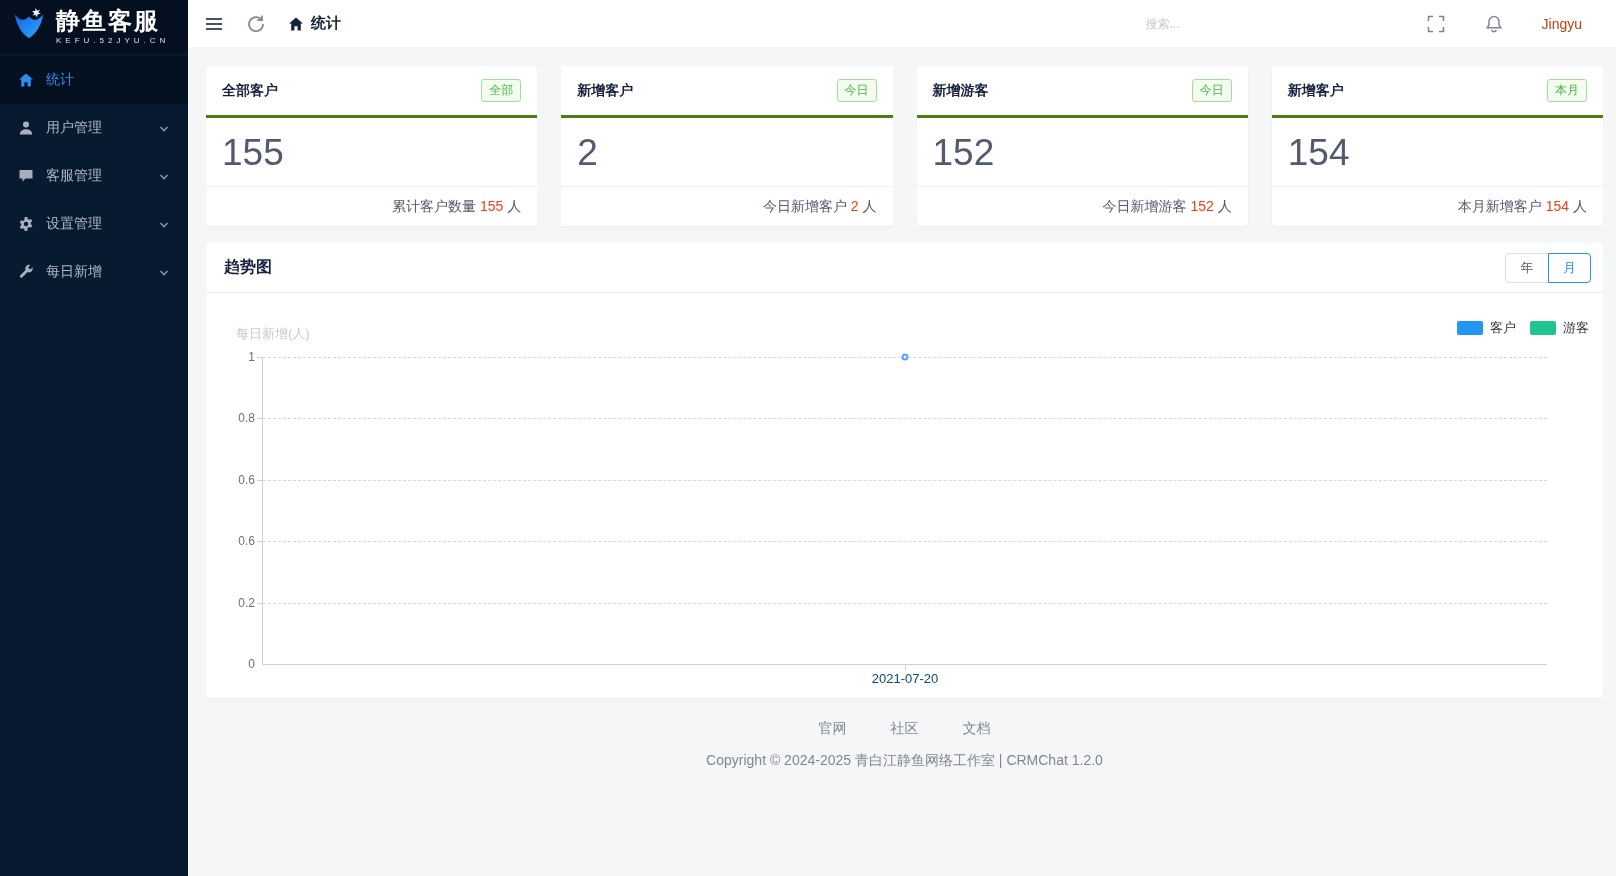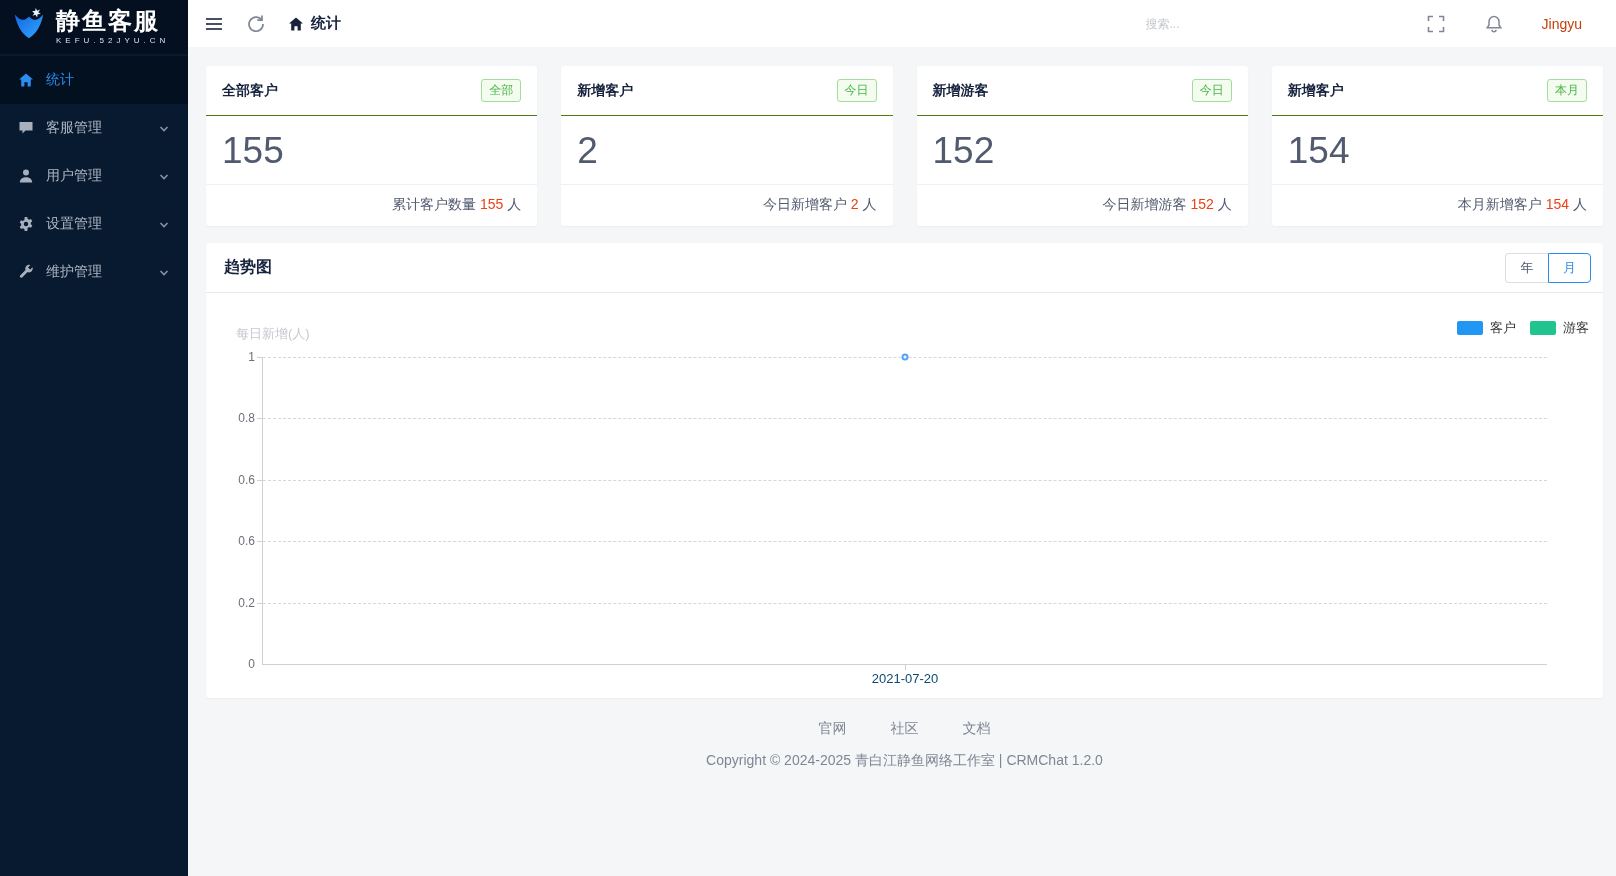--- a/index.html
+++ b/index.html
@@ -39,21 +39,21 @@
   .tab-area { flex:1; display:flex; align-items:center; padding-left:16px; }
   .tab { background:#ffffff; border-radius:3px; height:32px; display:flex; align-items:center; padding:0 16px; gap:9px; font-size:13px; color:#515a6e; cursor:pointer; box-shadow:0 0 0 1px #f0f1f3; }
   .tab-dot { width:12px; height:12px; border-radius:50%; background:#2d8cf0; }
   .tab-gear { width:30px; display:flex; align-items:center; color:#9aa1ac; cursor:pointer; overflow:hidden; }
   .tab-gear svg { width:20px; height:20px; margin-left:6px; }
 
   
   .content { padding:19px 13px 0 18px; }
   .cards { display:grid; grid-template-columns:repeat(4,1fr); gap:24px; }
   .card { background:#ffffff; border-radius:3px; height:160px; box-shadow:0 1px 2px rgba(0,0,0,.04); }
-  .card-head { display:flex; align-items:center; justify-content:space-between; padding:13px 16px; border-bottom:1px solid #4d7c0f; }
+  .card-head { display:flex; align-items:center; justify-content:space-between; padding:13px 16px; border-bottom:3px solid #4d7c0f; }
   .card-title { font-size:14px; font-weight:bold; color:#17233d; }
   .badge { font-size:12px; color:#49b649; background:#f3fcef; border:1px solid #a3dd9e; border-radius:3px; padding:2px 7px; }
   .card-value { font-size:37px; color:#515a6e; padding:14px 16px 12px; border-bottom:1px solid #eef0f3; margin:0 0px; }
   .card-desc { font-size:14px; color:#515a6e; padding:11px 16px;text-align:right; }
   .card-desc .num { color:#ed4014; }
 
   
   .panel { background:#ffffff; border-radius:3px; margin-top:17px; height:455px; box-shadow:0 1px 2px rgba(0,0,0,.04); }
   .panel-head { height:50px; display:flex; align-items:center; justify-content:space-between; padding:0 12px 0 18px; border-bottom:1px solid #e8eaec; }
   .panel-title { font-size:16px; font-weight:bold; color:#17233d; }
@@ -108,67 +108,67 @@
         <svg viewBox="0 0 16 16">
             <path d="M8 1.5 L15 7.5 H12.8 V14.5 H9.6 V10.2 H6.4 V14.5 H3.2 V7.5 H1 Z" fill="#2d8cf0"></path>
           </svg>
       </span>
       <span class="mi-label">统计</span>
     </div>
 
     <div class="menu-item">
       <span class="mi-icon">
         <svg viewBox="0 0 16 16">
+            <circle cx="8" cy="4.6" r="3" fill="#a7b0bc"></circle>
+            <path d="M1.8 14.5 C1.8 10.8 4.8 9.2 8 9.2 C11.2 9.2 14.2 10.8 14.2 14.5 Z" fill="#a7b0bc"></path>
+          </svg>
+      </span>
+      <span class="mi-label">用户管理</span>
+      <span class="chev">
+        <svg viewBox="0 0 12 12">
+            <path d="M2.5 4 L6 7.5 L9.5 4" fill="none" stroke="#a7b0bc" stroke-width="1.6"></path>
+          </svg>
+      </span>
+    </div>
+
+    <div class="menu-item">
+      <span class="mi-icon">
+        <svg viewBox="0 0 16 16">
             <path d="M1.5 2 H14.5 V10.5 H7.5 L4.5 13.5 V10.5 H1.5 Z" fill="#a7b0bc"></path>
           </svg>
       </span>
       <span class="mi-label">客服管理</span>
       <span class="chev">
         <svg viewBox="0 0 12 12">
             <path d="M2.5 4 L6 7.5 L9.5 4" fill="none" stroke="#a7b0bc" stroke-width="1.6"></path>
           </svg>
       </span>
     </div>
 
     <div class="menu-item">
       <span class="mi-icon">
         <svg viewBox="0 0 16 16">
-            <circle cx="8" cy="4.6" r="3" fill="#a7b0bc"></circle>
-            <path d="M1.8 14.5 C1.8 10.8 4.8 9.2 8 9.2 C11.2 9.2 14.2 10.8 14.2 14.5 Z" fill="#a7b0bc"></path>
-          </svg>
-      </span>
-      <span class="mi-label">用户管理</span>
-      <span class="chev">
-        <svg viewBox="0 0 12 12">
-            <path d="M2.5 4 L6 7.5 L9.5 4" fill="none" stroke="#a7b0bc" stroke-width="1.6"></path>
-          </svg>
-      </span>
-    </div>
-
-    <div class="menu-item">
-      <span class="mi-icon">
-        <svg viewBox="0 0 16 16">
             <path fill-rule="evenodd" fill="#a7b0bc" d="M6.7 1 h2.6 l.35 1.9 a5.2 5.2 0 0 1 1.5.87 l1.85-.73 1.3 2.2 -1.5 1.26 a5.2 5.2 0 0 1 0 1.74 l1.5 1.26 -1.3 2.2 -1.85-.73 a5.2 5.2 0 0 1 -1.5.87 L9.3 15 H6.7 l-.35-1.9 a5.2 5.2 0 0 1 -1.5-.87 l-1.85.73 -1.3-2.2 1.5-1.26 a5.2 5.2 0 0 1 0-1.74 L1.7 6.5 3 4.3 l1.85.73 a5.2 5.2 0 0 1 1.5-.87 Z M8 5.8 a2.2 2.2 0 1 0 0 4.4 a2.2 2.2 0 1 0 0-4.4 Z"></path>
           </svg>
       </span>
       <span class="mi-label">设置管理</span>
       <span class="chev">
         <svg viewBox="0 0 12 12">
             <path d="M2.5 4 L6 7.5 L9.5 4" fill="none" stroke="#a7b0bc" stroke-width="1.6"></path>
           </svg>
       </span>
     </div>
 
     <div class="menu-item">
       <span class="mi-icon">
         <svg viewBox="0 0 16 16">
             <path d="M14.6 3.2 a3.8 3.8 0 0 1 -5 4.9 L4.2 13.5 a1.5 1.5 0 0 1 -2.1-2.1 L7.5 6 a3.8 3.8 0 0 1 4.9-5 L10 3.4 l2.2 2.2 Z" fill="#a7b0bc"></path>
           </svg>
       </span>
-      <span class="mi-label">维护管理</span>
+      <span class="mi-label">每日新增</span>
       <span class="chev">
         <svg viewBox="0 0 12 12">
             <path d="M2.5 4 L6 7.5 L9.5 4" fill="none" stroke="#a7b0bc" stroke-width="1.6"></path>
           </svg>
       </span>
     </div>
   </div>
 </div>
 
 <div class="main">

